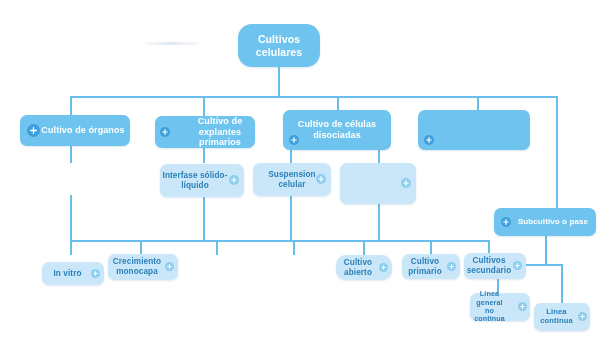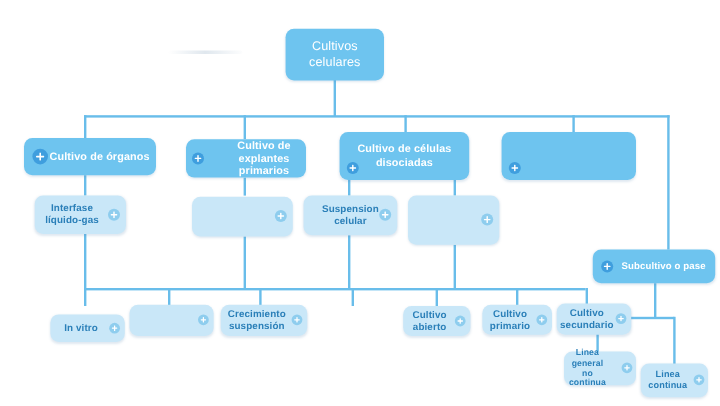--- a/index.html
+++ b/index.html
@@ -26,21 +26,21 @@
     justify-content:center;
     text-align:center;
     line-height:1.18;
     letter-spacing:.1px;
     box-shadow:0 1px 2px rgba(80,130,170,.18);
   }
   .node .label{display:block;padding:0 2px;}
 
   
   .lv-root{
-    background:#6ec4ef;color:#ffffff;font-size:10.5px;font-weight:400;
+    background:#6ec4ef;color:#ffffff;font-size:10.5px;font-weight:700;border-radius:14px;
   }
   .lv-2{
     background:#6ec4ef;color:#ffffff;font-size:9px;font-weight:600;
   }
   .lv-3{
     background:#c9e7f8;color:#2a7fb8;font-size:8.2px;font-weight:700;
   }
   .lv-4{
     background:#c9e7f8;color:#2a7fb8;font-size:8.2px;font-weight:700;
   }
@@ -143,30 +143,23 @@
   </div>
 
   <div class="node lv-2" style="left:418px;top:110px;width:112px;height:40px;">
     <span class="plus plus-dark plus-11" style="left:6px;top:25px;">
       <svg width="6" height="6" viewBox="0 0 7 7">
           <path d="M3.5 0.8v5.4M0.8 3.5h5.4" stroke="#ffffff" stroke-width="1.4" stroke-linecap="round"></path>
         </svg>
     </span>
   </div>
 
-  <div class="node lv-3" style="left:29px;top:163px;width:76px;height:32px;padding-right:14px;">
-    <span class="label">Interfase líquido-gas</span>
-    <span class="plus plus-light plus-11" style="right:5px;top:11px;">
-      <svg width="6" height="6" viewBox="0 0 7 7">
-          <path d="M3.5 0.8v5.4M0.8 3.5h5.4" stroke="#ffffff" stroke-width="1.4" stroke-linecap="round"></path>
-        </svg>
-    </span>
-  </div>
 
   <div class="node lv-3" style="left:160px;top:164px;width:84px;height:33px;padding-right:14px;">
+    <span class="label">Interfase sólido-líquido</span>
     <span class="plus plus-light plus-11" style="right:5px;top:11px;">
       <svg width="6" height="6" viewBox="0 0 7 7">
           <path d="M3.5 0.8v5.4M0.8 3.5h5.4" stroke="#ffffff" stroke-width="1.4" stroke-linecap="round"></path>
         </svg>
     </span>
   </div>
 
   <div class="node lv-3" style="left:253px;top:163px;width:78px;height:33px;padding-right:0;">
     <span class="label">Suspension celular</span>
     <span class="plus plus-light plus-11" style="right:5px;top:11px;">
@@ -196,57 +189,50 @@
   <div class="node lv-4" style="left:42px;top:262px;width:62px;height:23px;padding-right:11px;">
     <span class="label">In vitro</span>
     <span class="plus plus-light plus-9" style="right:4px;top:7px;">
       <svg width="5" height="5" viewBox="0 0 7 7">
           <path d="M3.5 0.9v5.2M0.9 3.5h5.2" stroke="#ffffff" stroke-width="1.5" stroke-linecap="round"></path>
         </svg>
     </span>
   </div>
 
   <div class="node lv-4" style="left:108px;top:254px;width:70px;height:26px;padding-right:12px;">
-    <span class="plus plus-light plus-9" style="right:4px;top:8px;">
-      <svg width="5" height="5" viewBox="0 0 7 7">
-          <path d="M3.5 0.9v5.2M0.9 3.5h5.2" stroke="#ffffff" stroke-width="1.5" stroke-linecap="round"></path>
-        </svg>
-    </span>
-  </div>
-
-  <div class="node lv-4" style="left:184px;top:254px;width:72px;height:26px;padding-right:12px;">
-    <span class="label">Crecimiento suspensión</span>
-    <span class="plus plus-light plus-9" style="right:4px;top:8px;">
-      <svg width="5" height="5" viewBox="0 0 7 7">
-          <path d="M3.5 0.9v5.2M0.9 3.5h5.2" stroke="#ffffff" stroke-width="1.5" stroke-linecap="round"></path>
-        </svg>
-    </span>
-  </div>
-
-
-  <div class="node lv-4" style="left:336px;top:255px;width:56px;height:25px;padding-right:12px;">
+    <span class="label">Crecimiento monocapa</span>
+    <span class="plus plus-light plus-9" style="right:4px;top:8px;">
+      <svg width="5" height="5" viewBox="0 0 7 7">
+          <path d="M3.5 0.9v5.2M0.9 3.5h5.2" stroke="#ffffff" stroke-width="1.5" stroke-linecap="round"></path>
+        </svg>
+    </span>
+  </div>
+
+
+
+  <div class="node lv-4" style="left:336px;top:255px;width:56px;height:25px;padding-right:12px;border-radius:10px;">
     <span class="label">Cultivo abierto</span>
     <span class="plus plus-light plus-9" style="right:4px;top:8px;">
       <svg width="5" height="5" viewBox="0 0 7 7">
           <path d="M3.5 0.9v5.2M0.9 3.5h5.2" stroke="#ffffff" stroke-width="1.5" stroke-linecap="round"></path>
         </svg>
     </span>
   </div>
 
   <div class="node lv-4" style="left:402px;top:254px;width:58px;height:25px;padding-right:12px;">
     <span class="label">Cultivo primario</span>
     <span class="plus plus-light plus-9" style="right:4px;top:8px;">
       <svg width="5" height="5" viewBox="0 0 7 7">
           <path d="M3.5 0.9v5.2M0.9 3.5h5.2" stroke="#ffffff" stroke-width="1.5" stroke-linecap="round"></path>
         </svg>
     </span>
   </div>
 
   <div class="node lv-4" style="left:464px;top:253px;width:62px;height:26px;padding-right:12px;">
-    <span class="label">Cultivo secundario</span>
+    <span class="label">Cultivos secundario</span>
     <span class="plus plus-light plus-9" style="right:4px;top:8px;">
       <svg width="5" height="5" viewBox="0 0 7 7">
           <path d="M3.5 0.9v5.2M0.9 3.5h5.2" stroke="#ffffff" stroke-width="1.5" stroke-linecap="round"></path>
         </svg>
     </span>
   </div>
 
   <div class="node lv-5" style="left:470px;top:293px;width:60px;height:28px;padding-right:21px;">
     <span class="label">Linea general no continua</span>
     <span class="plus plus-light plus-9" style="right:3px;top:9px;">

